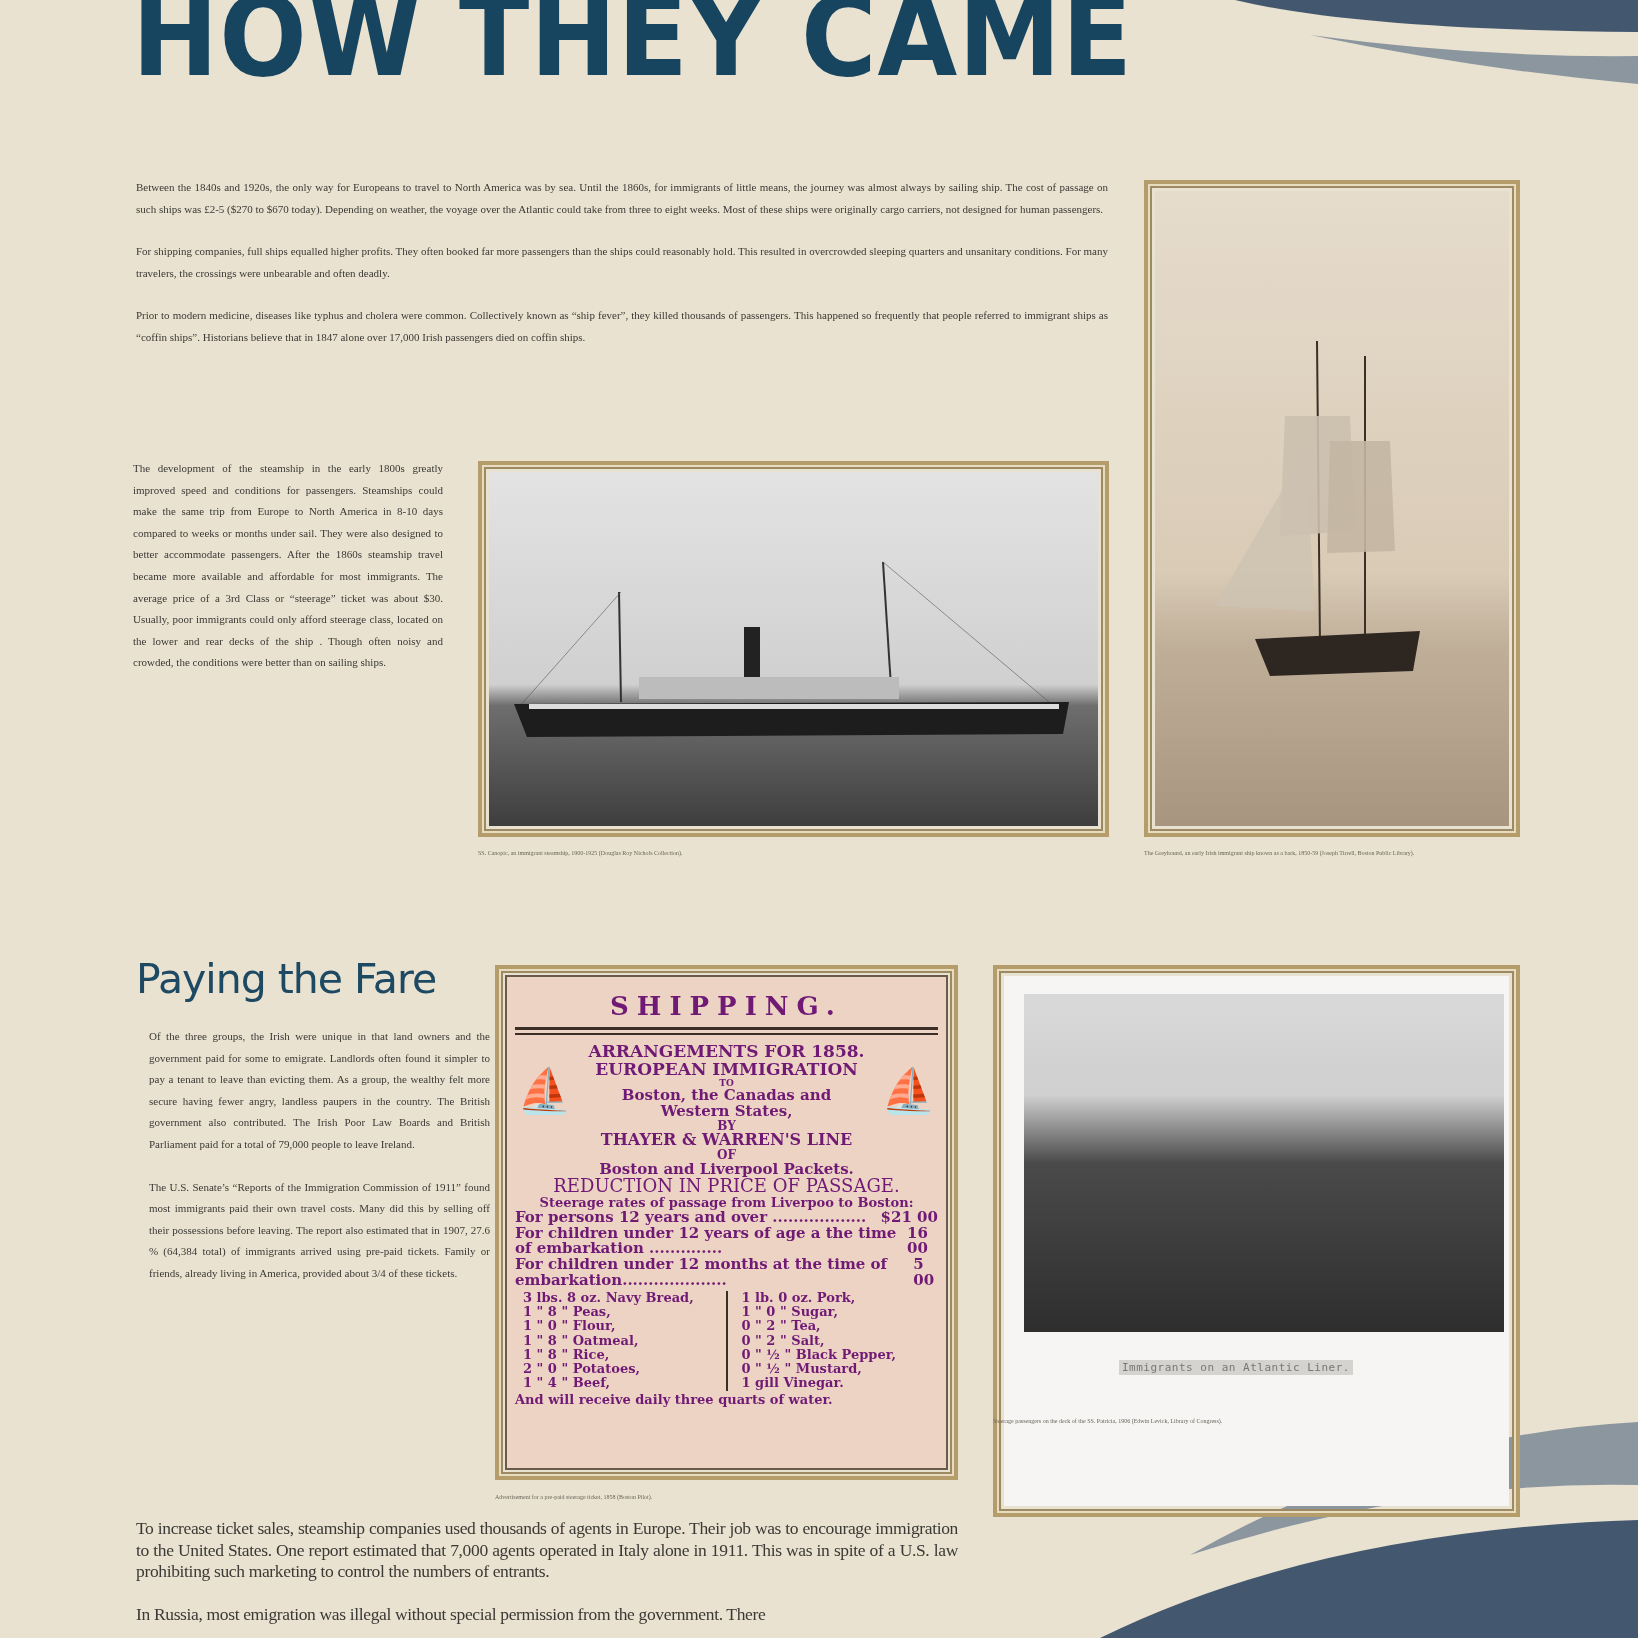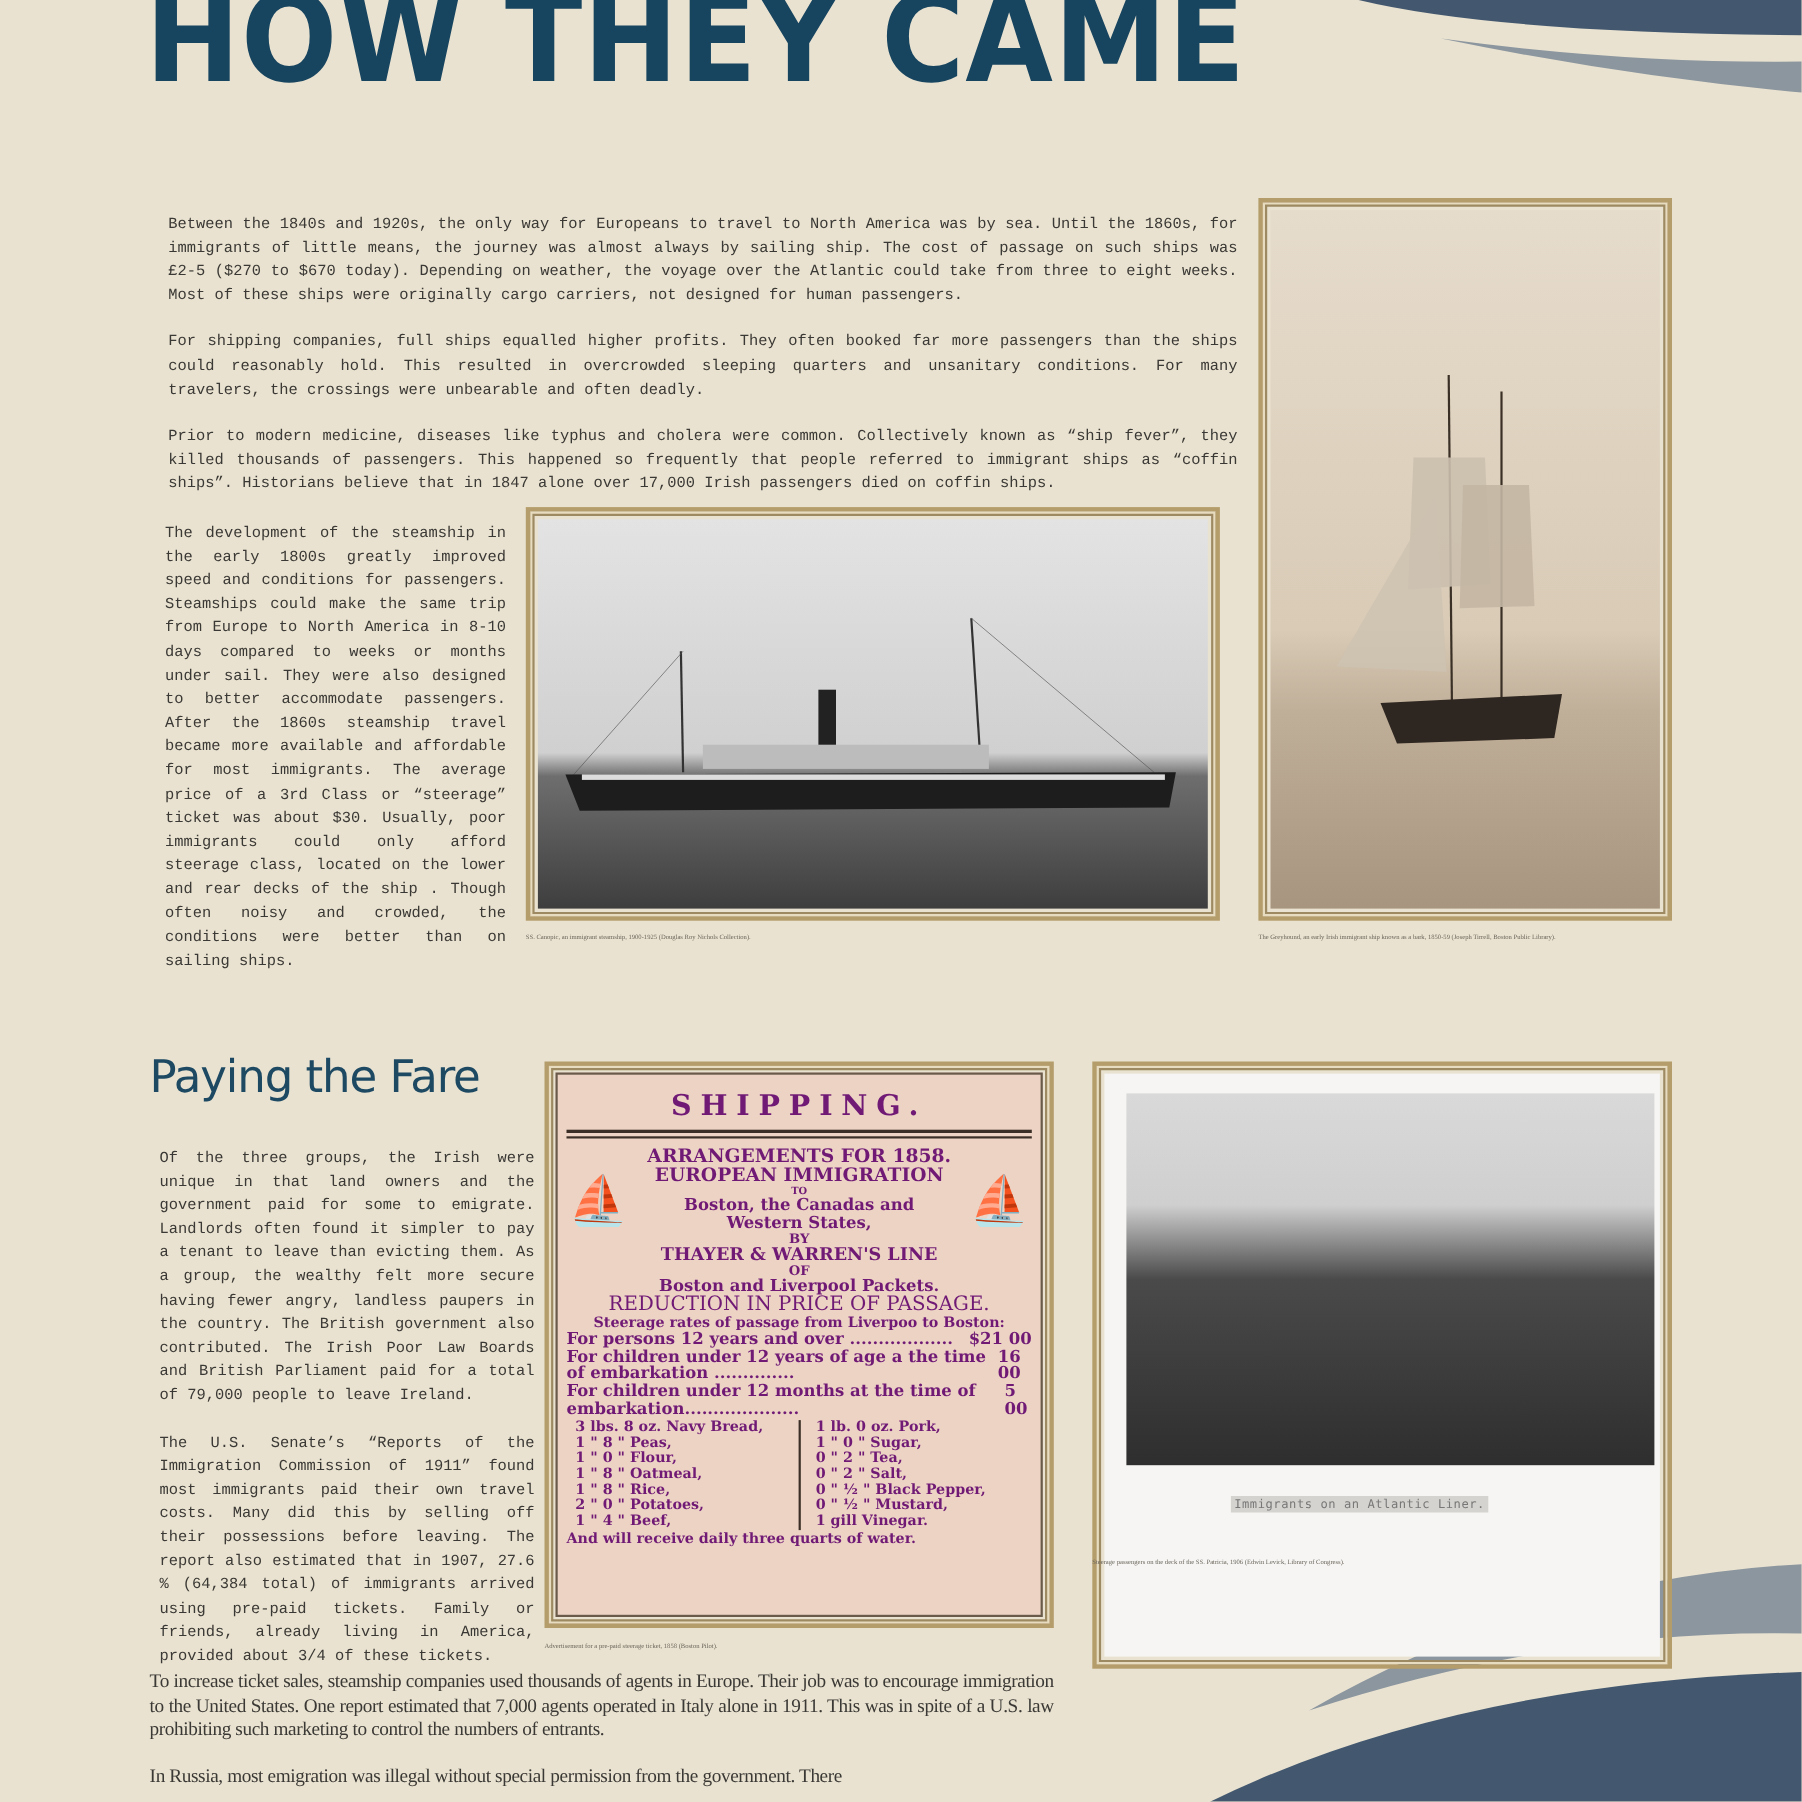--- a/index.html
+++ b/index.html
@@ -10,42 +10,42 @@
     color: #3b3935;
   }
   .swoosh { position: absolute; pointer-events: none; }
   .title {
     position: absolute; left: 132px; top: -22px; margin: 0;
     font-family: "DejaVu Sans", "Liberation Sans", sans-serif;
     font-weight: bold; font-size: 112px; letter-spacing: 1px;
     color: #17445f; line-height: 1.05; transform: scaleX(0.92); transform-origin: left top;
   }
   .body-text {
-    font-family: Liberation Mono, monospace;
-    font-size: 14px; line-height: 21.6px; text-align: justify; margin: 17px;
+    font-family: Liberation Serif, serif;
+    font-size: 11px; line-height: 21.6px; text-align: justify; margin: 0;
   }
   .intro { position: absolute; left: 136px; top: 177px; width: 972px; }
   .intro p { margin: 0 0 21px 0; }
   .col-left { position: absolute; left: 133px; top: 458px; width: 310px; }
   .frame {
     position: absolute; box-sizing: border-box;
     border: 4px solid #b59d6b;
     box-shadow: inset 0 0 0 2px #e8dcc0, inset 0 0 0 4px #9d8a62;
   }
   .photo { position: absolute; inset: 7px; overflow: hidden; }
   .caption {
     position: absolute; font-family: "Liberation Serif", serif;
     font-size: 6px; color: #6b665c; white-space: nowrap;
   }
   .h2 {
     position: absolute; left: 136px; top: 955px; margin: 0;
     font-family: "DejaVu Sans", "Liberation Sans", sans-serif;
     font-weight: normal; font-size: 41px; color: #1d4963; letter-spacing: -1px;
   }
-  .col-fare { position: absolute; left: 128px; top: 1026px; width: 341px; }
+  .col-fare { position: absolute; left: 149px; top: 1026px; width: 341px; }
   .col-fare p { margin: 0 0 21px 0; }
   .bottom-text { position: absolute; left: 136px; top: 1518px; width: 822px;
     font-family: "Liberation Serif", serif; font-size: 17.5px; line-height: 21.6px; letter-spacing: -0.35px; }
   .bottom-text p { margin: 0 0 21px 0; }
   
   .ad { position: absolute; inset: 6px; background: #ecd3c4; border: 2px solid #6a5a4a; overflow: hidden;
         font-family: "DejaVu Serif", serif; color: #701a75; text-align: center; }
   .ad .t1 { font-size: 26px; font-weight: bold; letter-spacing: 8px; margin-top: 14px; }
   .ad .rule { border-top: 3px solid #3b2e26; border-bottom: 2px solid #3b2e26; height: 3px; margin: 6px 8px 8px; }
   .ad .l { font-weight: bold; line-height: 1.05; }

